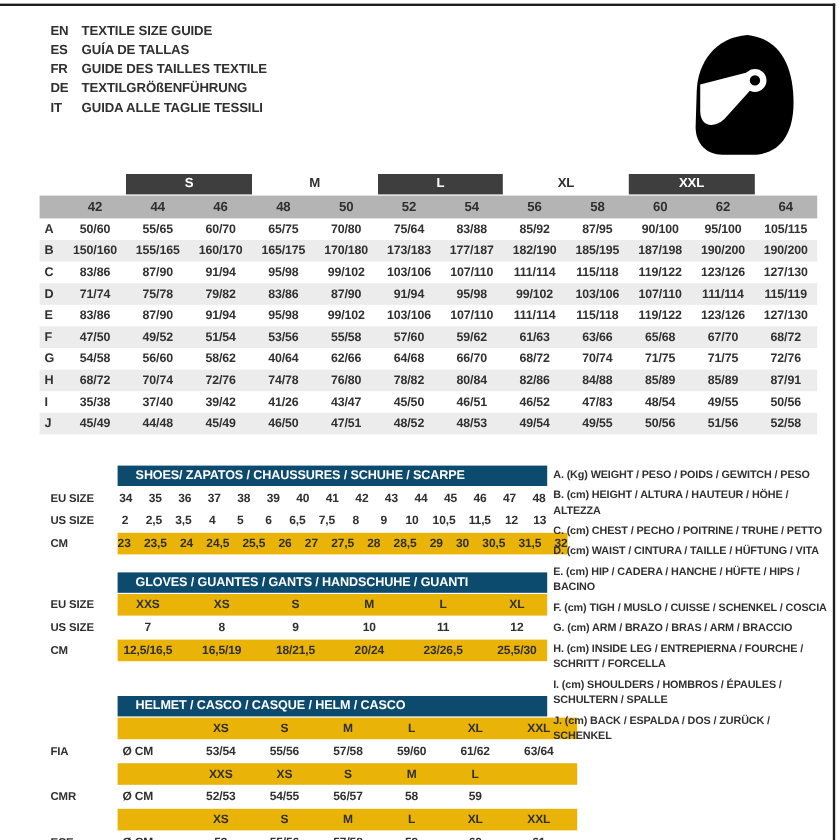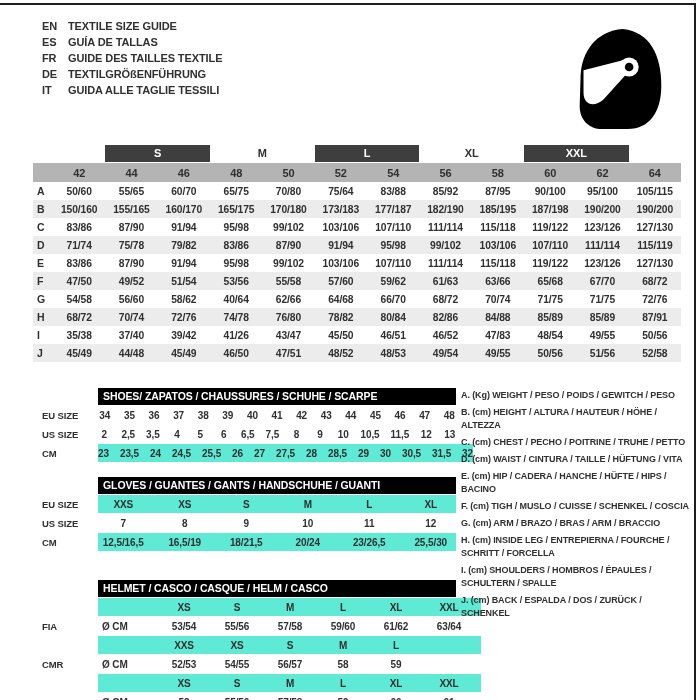--- a/index.html
+++ b/index.html
@@ -27,29 +27,29 @@
   .ap-sizes{background:#b4b4b4;height:19px;}
   .ap-sizes .ap-cell{font-size:11px;}
   .ap-cell{text-align:center;font-size:10.3px;white-space:nowrap;}
   .ap-letter{font-size:10.5px;padding-left:4px;}
   .stripe{background:#ececec;}
 
   
   .sub-table{position:absolute;left:42px;width:414px;}
   .sub-head{display:flex;}
   .sub-spacer{width:56px;flex:none;}
-  .sub-title{flex:1;background:#000000;color:#fff;height:17px;line-height:17px;
-             padding-left:5px;font-size:10.5px;white-space:nowrap;}
+  .sub-title{flex:1;background:#0c4a6e;color:#fff;height:17px;line-height:17px;
+             padding-left:15px;font-size:10.5px;white-space:nowrap;}
   .sub-row{display:flex;height:18px;margin-top:1px;align-items:center;}
   .sub-label{width:56px;flex:none;font-size:9.5px;}
   .sub-grid{flex:1;display:grid;align-items:center;height:18px;gap:11px;}
   .cols-15{grid-template-columns:repeat(15,1fr);}
   .cols-6{grid-template-columns:repeat(6,1fr);}
   .cols-helmet{grid-template-columns:54px repeat(6,42px) 1fr;}
-  .shaded{background:#5eead4;}
+  .shaded{background:#eab308;}
   .sub-cell{text-align:center;font-size:10px;white-space:nowrap;}
   .unit-cell{text-align:left;padding-left:4px;}
 
   #shoes-table{top:388px;}
   #gloves-table{top:477px;}
   #helmet-table{top:560px;margin-top:20px;}
 
   
   .legend{position:absolute;left:461px;top:389px;width:230px;}
   .legend-item{font-size:9px;line-height:13px;margin-bottom:4px;}

